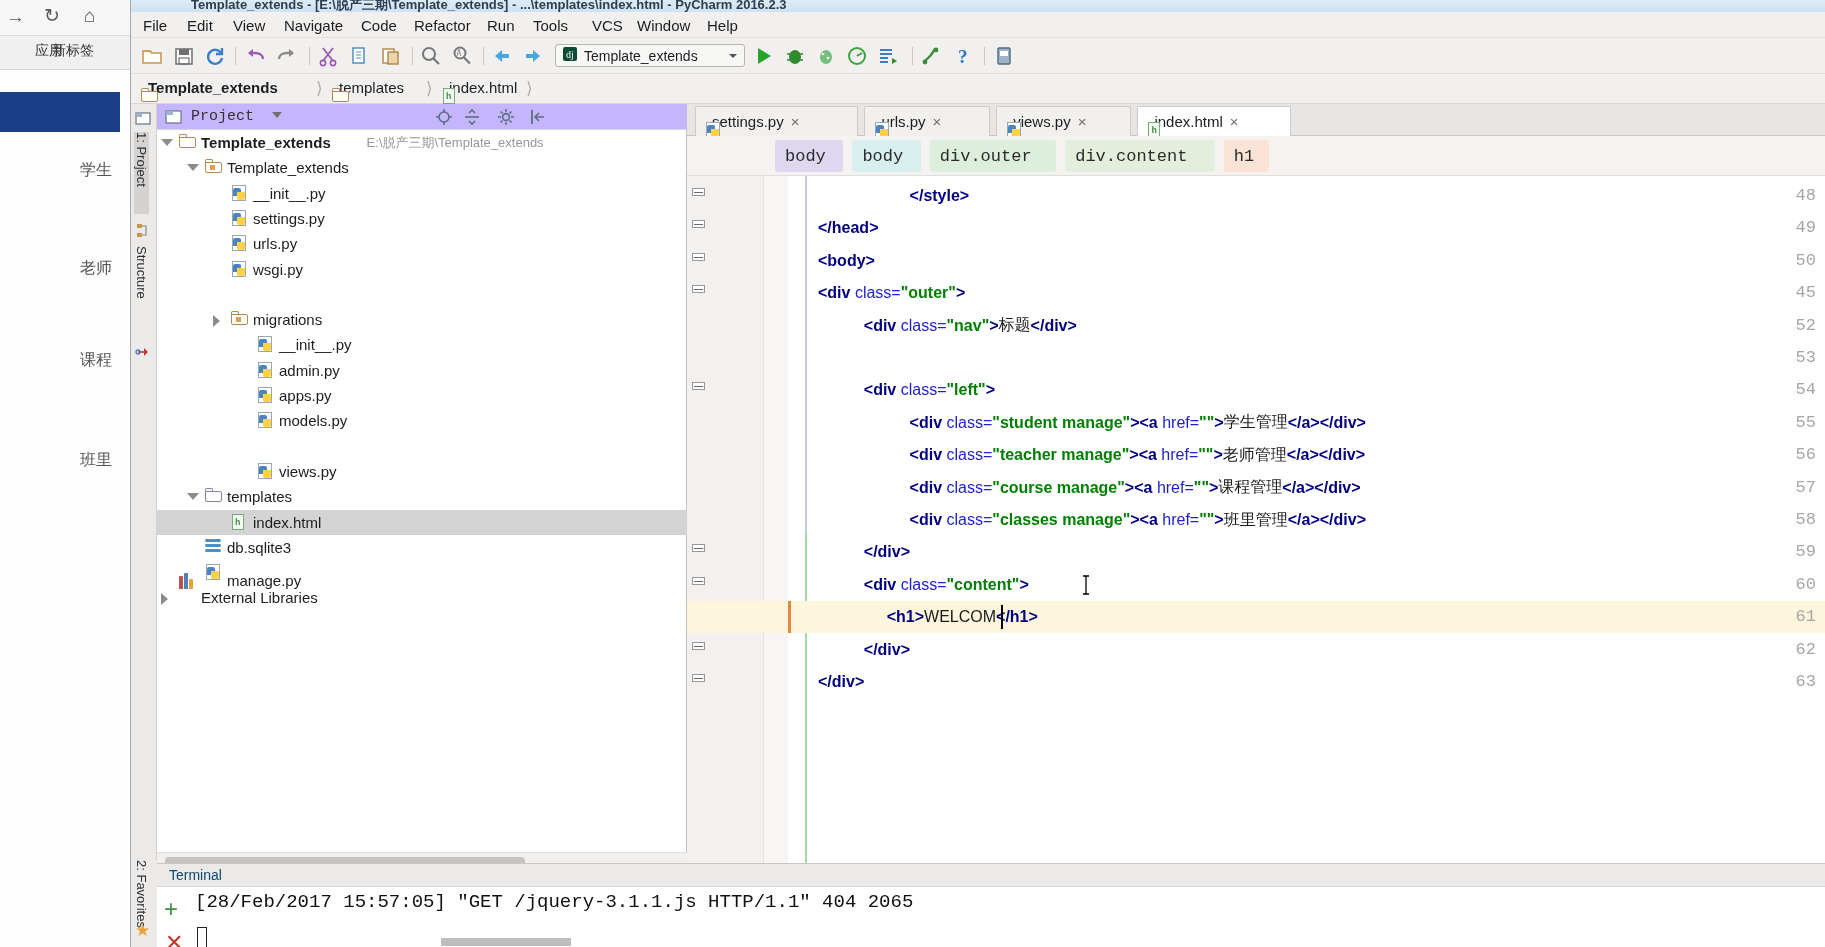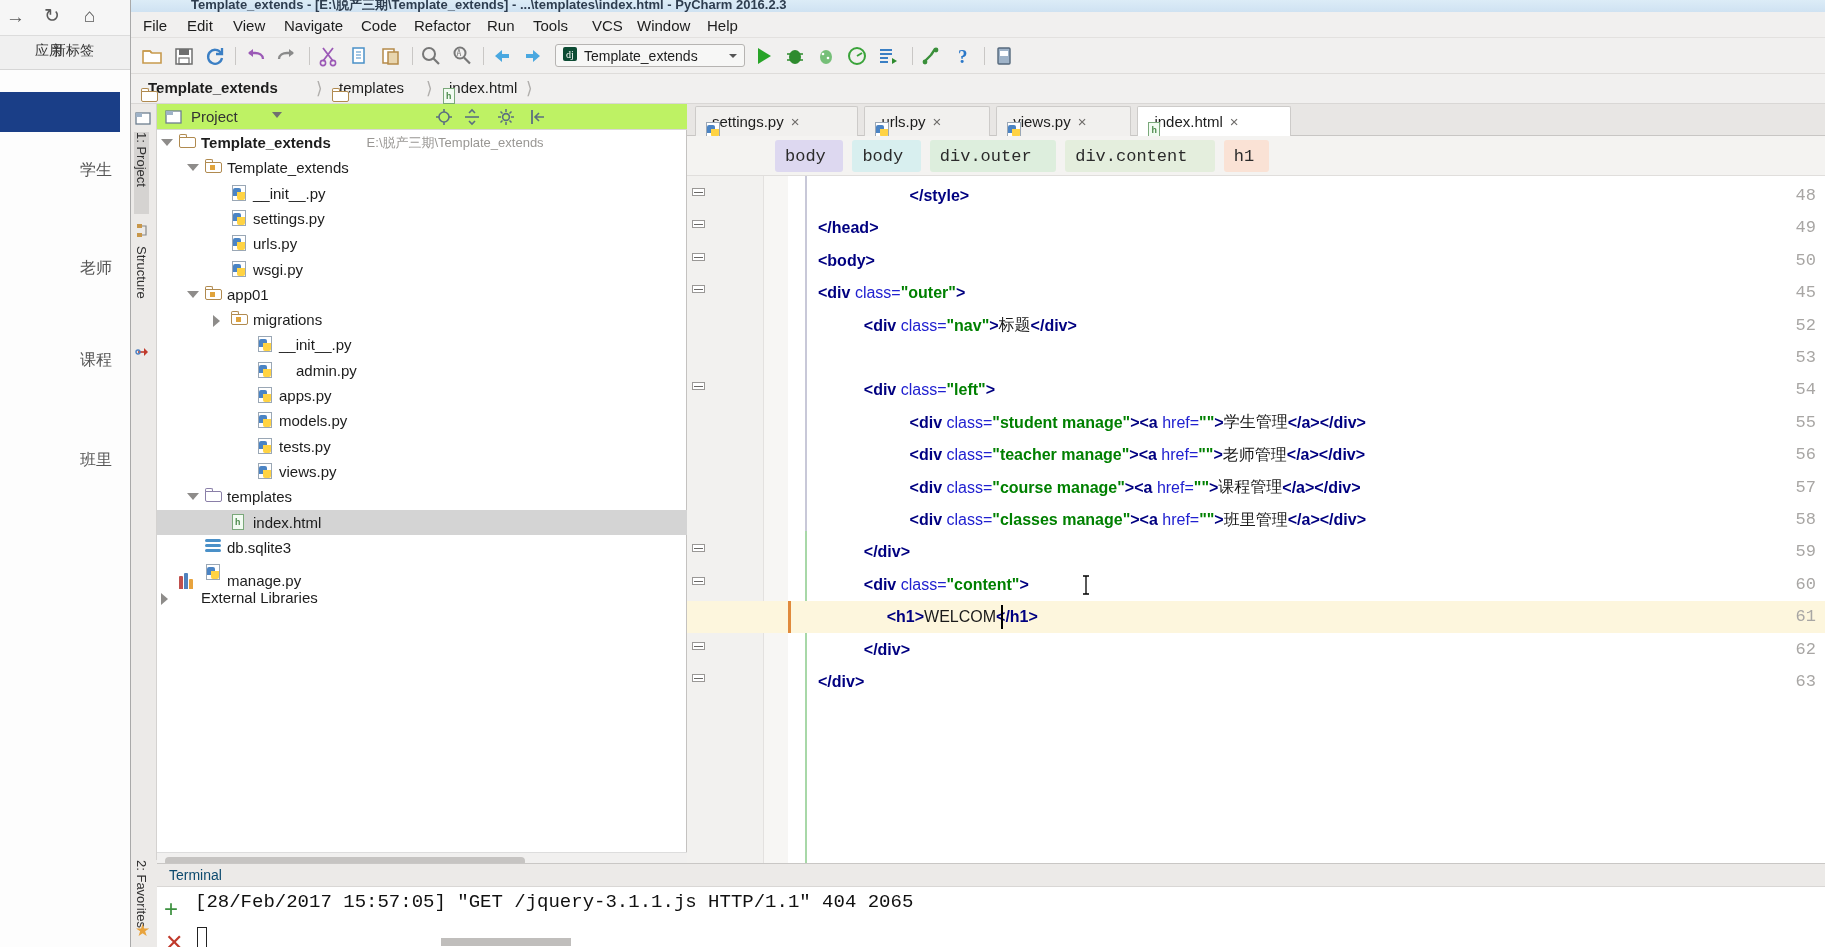--- a/index.html
+++ b/index.html
@@ -54,22 +54,22 @@
   .vbar-left { position:absolute; left:0; top:104px; width:26px; height:775px; background:#eceae8;
                border-right:1px solid #d4d2d0; }
   .vtab { position:absolute; left:3px; writing-mode:vertical-rl; font-size:13px; color:#303030;
           white-space:nowrap; }
   .vtab.sel { background:#d5d3d1; }
   .vicon { position:absolute; left:4px; width:17px; height:17px; }
 
   
   .projpanel { position:absolute; left:26px; top:104px; width:530px; height:775px; background:#ffffff;
                border-right:1px solid #c4c2c0; }
-  .proj-header { position:absolute; left:0; top:0; width:530px; height:26px; background:#bef264;
-                 border-bottom:1px solid #d9d7d5; }
+  .proj-header { position:absolute; left:0; top:0; width:530px; height:26px; background:#c4b5fd;
+                 border-bottom:1px solid #d9d7d5;font-family:Liberation Mono, monospace; }
   .proj-title { position:absolute; left:34px; top:4px; font-size:15px; color:#333; }
   .proj-chevron { position:absolute; left:115px; top:8px; border-left:5px solid transparent;
                   border-right:5px solid transparent; border-top:6px solid #707070; }
   .proj-hico { position:absolute; top:4px; width:18px; height:18px; }
   .tree { position:absolute; left:0; top:26px; width:530px; height:720px; }
   .trow { position:absolute; left:0; width:530px; height:25px; display:flex; align-items:center; }
   .trow.sel { background:#d4d4d4; }
   .tw-arrow { position:absolute; width:0; height:0; }
   .tw-arrow.open { border-left:6px solid transparent; border-right:6px solid transparent;
                    border-top:7px solid #8e8c8a; }
@@ -477,49 +477,40 @@
             <span class="tlabel" style="left: 96px;">settings.py</span>
           </div>
           <div class="trow" style="top: 101.2px;">
             <span style="position: absolute; left: 74px; top: 4px;"><span class="ico-py"><span class="p-page"></span><span class="p-blue"></span><span class="p-yel"></span></span></span>
             <span class="tlabel" style="left: 96px;">urls.py</span>
           </div>
           <div class="trow" style="top: 126.5px;">
             <span style="position: absolute; left: 74px; top: 4px;"><span class="ico-py"><span class="p-page"></span><span class="p-blue"></span><span class="p-yel"></span></span></span>
             <span class="tlabel" style="left: 96px;">wsgi.py</span>
           </div>
-          <div class="trow" style="top: 151.8px;">
-            <span class="tw-arrow open" style="left: 30px; top: 9px;"></span>
-            <span style="position: absolute; left: 48px; top: 4px;"><span class="ico-folder module"><span class="f-tab"></span><span class="f-body"></span><span class="f-dot"></span></span></span>
-            <span class="tlabel" style="left: 70px;">app01</span>
-          </div>
           <div class="trow" style="top: 177.1px;">
             <span class="tw-arrow closed" style="left: 56px; top: 8px;"></span>
             <span style="position: absolute; left: 74px; top: 4px;"><span class="ico-folder module"><span class="f-tab"></span><span class="f-body"></span><span class="f-dot"></span></span></span>
             <span class="tlabel" style="left: 96px;">migrations</span>
           </div>
           <div class="trow" style="top: 202.4px;">
             <span style="position: absolute; left: 100px; top: 4px;"><span class="ico-py"><span class="p-page"></span><span class="p-blue"></span><span class="p-yel"></span></span></span>
             <span class="tlabel" style="left: 122px;">__init__.py</span>
           </div>
           <div class="trow" style="top: 227.7px;">
             <span style="position: absolute; left: 100px; top: 4px;"><span class="ico-py"><span class="p-page"></span><span class="p-blue"></span><span class="p-yel"></span></span></span>
-            <span class="tlabel" style="left: 122px; margin-left: 17px;">admin.py</span>
+            <span class="tlabel" style="left: 122px;">admin.py</span>
           </div>
           <div class="trow" style="top: 253px;">
             <span style="position: absolute; left: 100px; top: 4px;"><span class="ico-py"><span class="p-page"></span><span class="p-blue"></span><span class="p-yel"></span></span></span>
             <span class="tlabel" style="left: 122px;">apps.py</span>
           </div>
           <div class="trow" style="top: 278.3px;">
             <span style="position: absolute; left: 100px; top: 4px;"><span class="ico-py"><span class="p-page"></span><span class="p-blue"></span><span class="p-yel"></span></span></span>
             <span class="tlabel" style="left: 122px;">models.py</span>
-          </div>
-          <div class="trow" style="top: 303.6px;">
-            <span style="position: absolute; left: 100px; top: 4px;"><span class="ico-py"><span class="p-page"></span><span class="p-blue"></span><span class="p-yel"></span></span></span>
-            <span class="tlabel" style="left: 122px;">tests.py</span>
           </div>
           <div class="trow" style="top: 328.9px;">
             <span style="position: absolute; left: 100px; top: 4px;"><span class="ico-py"><span class="p-page"></span><span class="p-blue"></span><span class="p-yel"></span></span></span>
             <span class="tlabel" style="left: 122px;">views.py</span>
           </div>
           <div class="trow" style="top: 354.2px;">
             <span class="tw-arrow open" style="left: 30px; top: 9px;"></span>
             <span style="position: absolute; left: 48px; top: 4px;"><span class="ico-folder purple"><span class="f-tab"></span><span class="f-body"></span></span></span>
             <span class="tlabel" style="left: 70px;">templates</span>
           </div>

